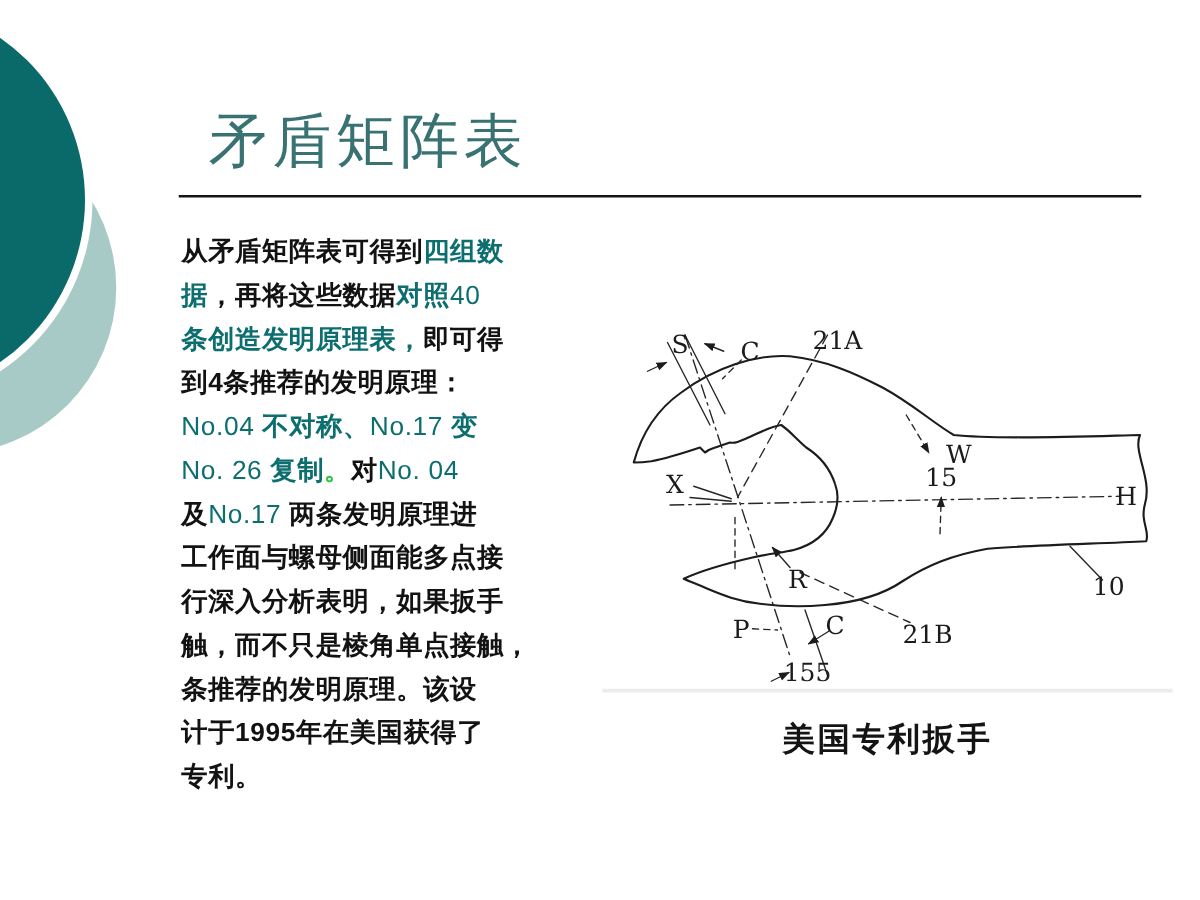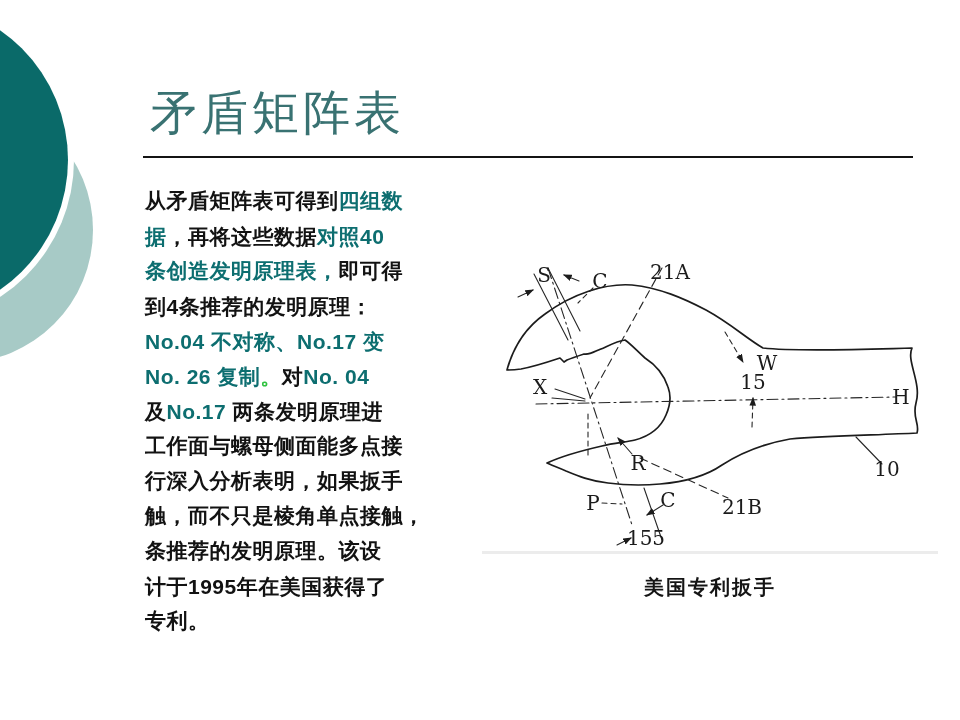--- a/index.html
+++ b/index.html
@@ -9,49 +9,49 @@
     background:#ffffff;
     overflow:hidden;
     font-family:"Liberation Serif","DejaVu Serif",serif;
   }
   
   .circle{position:absolute;border-radius:50%;}
   .circle-light{left:-173px;top:97px;width:266px;height:266px;background:var(--light);z-index:1;}
   .circle-dark{left:-248px;top:2px;width:316px;height:316px;background:var(--dark);box-shadow:0 0 0 6px #ffffff;z-index:2;}
   
   .title{
-    position:absolute;left:150px;top:82px;z-index:3;
+    position:absolute;left:167px;top:82px;z-index:3;
     font-size:47px;letter-spacing:4px;font-weight:400;
     color:#397272;white-space:nowrap;
   }
   .title-rule{position:absolute;left:143px;top:156px;width:770px;height:2px;background:#141414;z-index:3;}
   
   .body-text{
     position:absolute;left:145px;top:184px;z-index:3;
     font-size:21px;font-weight:700;letter-spacing:0.5px;
   }
   .body-line{height:35px;line-height:35px;white-space:nowrap;}
   .seg-k{color:#121212;}
   .seg-kn{color:#121212;font-family:"Liberation Sans","DejaVu Sans",sans-serif;font-weight:700;}
   .seg-t{color:#0d6e70;}
-  .seg-tn{color:#0d6e70;font-family:"Liberation Sans","DejaVu Sans",sans-serif;font-weight:700;}
+  .seg-tn{color:#0d6e70;font-family:"Liberation Sans","DejaVu Sans",sans-serif;font-weight:400;}
   .seg-g{color:#2fc23f;}
   
   .diagram-edge{position:absolute;left:482px;top:551px;width:456px;height:3px;background:#ececec;z-index:2;}
   .diagram{position:absolute;left:480px;top:248px;width:460px;height:320px;z-index:3;}
   .diagram svg{display:block;width:460px;height:320px;}
   .outline{fill:none;stroke:#1c1c1c;stroke-width:1.7;stroke-linejoin:round;stroke-linecap:round;}
   .thin{fill:none;stroke:#262626;stroke-width:1.1;stroke-linecap:round;}
   .dashdot{stroke-dasharray:11 4 2 4;}
   .dash{stroke-dasharray:8 5;}
   .dash-s{stroke-dasharray:5 4;}
   .dlabel{font-family:"DejaVu Serif","Liberation Serif",serif;font-size:20px;fill:#1b1b1b;}
   .caption{
     position:absolute;left:480px;top:574px;width:460px;z-index:3;
-    text-align:center;font-size:20px;font-weight:700;color:#141414;letter-spacing:2px;
+    text-align:center;font-size:26px;font-weight:700;color:#141414;letter-spacing:2px;
   }
 </style>
 </head>
 <body>
 
 <div class="slide" id="slide-root" style="--dark: #0a6a69; --light: #a7cac6;">
 
   <div class="circle circle-light"></div>
   <div class="circle circle-dark"></div>
 

